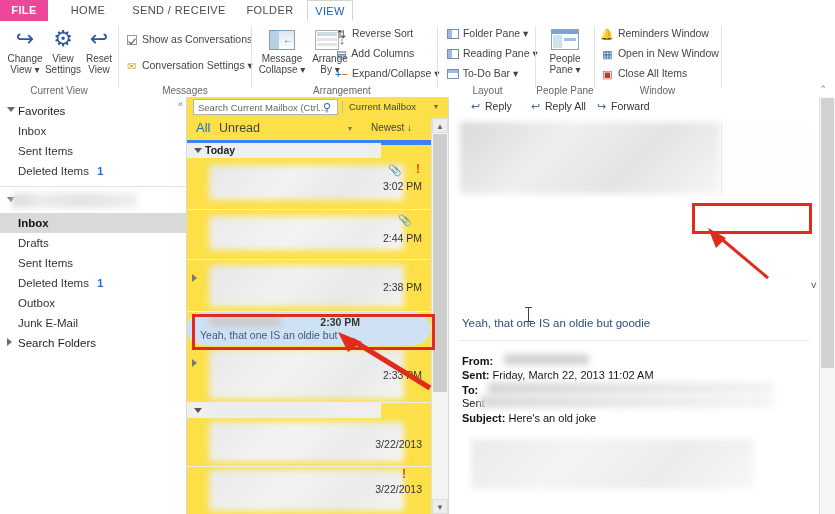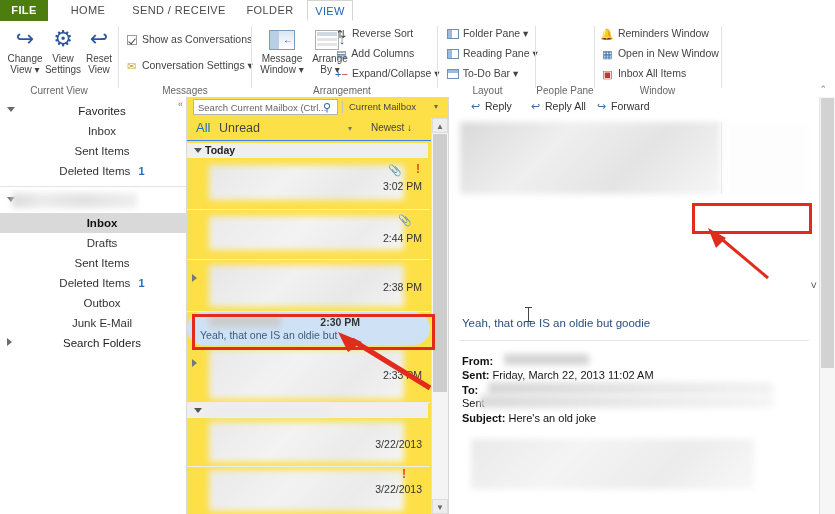--- a/index.html
+++ b/index.html
@@ -7,21 +7,21 @@
     width:835px;height:514px;overflow:hidden;
     font-family:"Liberation Sans", sans-serif;
     font-size:11px;color:#333;background:#fff;
     -webkit-font-smoothing:antialiased;
   }
   .app{position:relative;width:835px;height:514px;overflow:hidden;background:#fff;}
 
   
   .tabbar{position:absolute;left:0;top:0;width:835px;height:21px;background:#fff;border-bottom:1px solid #d4d4d4;}
   .tab{position:absolute;top:0;height:21px;line-height:21px;font-size:11px;color:#4a4a4a;text-align:center;letter-spacing:.4px;}
-  .tab.file{background:#4d7c0f;color:#fff;font-weight:bold;}
+  .tab.file{background:#ec4899;color:#fff;font-weight:bold;}
   .tab.active{color:#1d61b5;background:#fff;border-left:1px solid #d4d4d4;border-right:1px solid #d4d4d4;border-top:1px solid #d4d4d4;border-bottom:1px solid #fff;height:21px;box-sizing:border-box;z-index:3;}
 
   
   .ribbon{position:absolute;left:0;top:21px;width:835px;height:76px;background:#fff;border-bottom:1px solid #d4d4d4;}
   .rgroup{position:absolute;top:0;height:76px;}
   .rgroup .gtitle{position:absolute;bottom:1px;width:100%;text-align:center;font-size:10px;color:#666;}
   .rsep{position:absolute;top:5px;width:1px;height:62px;background:#e2e2e2;}
 
   .bigbtn{position:absolute;top:4px;width:46px;text-align:center;cursor:default;}
   .bigbtn .bglyph{height:28px;line-height:28px;font-size:22px;color:#2b579a;}
@@ -35,43 +35,43 @@
   .ico-box.top:before{left:0;right:0;width:auto;height:3px;bottom:auto;}
 
   .chk{display:inline-block;width:10px;height:10px;border:1px solid #9a9a9a;background:#fff;vertical-align:-1px;position:relative;box-sizing:border-box;}
   .chk:after{content:"";position:absolute;left:2px;top:1px;width:3px;height:6px;border:solid #444;border-width:0 1.5px 1.5px 0;transform:rotate(40deg);}
 
   .collapse-ribbon{position:absolute;right:8px;bottom:3px;font-size:9px;color:#7a7a7a;}
 
   
   .folderpane{position:absolute;left:0;top:97px;width:186px;height:417px;background:#fff;border-right:1px solid #d9d9d9;overflow:hidden;}
   .fp-collapse{position:absolute;right:3px;top:2px;font-size:9px;color:#777;}
-  .fgroup{position:absolute;left:0;width:186px;text-align:center;}
+  .fgroup{position:absolute;left:0;width:186px;}
   .fhead{height:20px;line-height:20px;font-size:11.5px;color:#222;padding-left:18px;position:relative;}
   .fhead .tri{position:absolute;left:7px;top:6px;width:0;height:0;border-left:4px solid transparent;border-right:4px solid transparent;border-top:5px solid #6b6b6b;}
   .fhead .tri.right{border-top:4px solid transparent;border-bottom:4px solid transparent;border-left:5px solid #6b6b6b;border-right:0;top:5px;}
   .fitem{height:20px;line-height:20px;font-size:11.5px;color:#333;padding-left:18px;position:relative;white-space:nowrap;}
   .fitem.sel{background:#d9d9d9;font-weight:bold;color:#111;}
   .fitem .cnt{color:#1f6fc4;font-weight:bold;margin-left:5px;font-size:11px;}
   .fdivider{position:absolute;left:0;width:186px;height:1px;background:#e3e3e3;}
   .blurbar{position:absolute;border-radius:1px;filter:blur(3px);}
 
   
   .listpane{position:absolute;left:187px;top:97px;width:261px;height:417px;background:#fde047;border-right:1px solid #d9d9d9;overflow:hidden;}
   .searchrow{position:absolute;left:0;top:0;width:261px;height:20px;}
   .searchbox{position:absolute;left:6px;top:2px;width:145px;height:16px;border:1px solid #b4b4b4;background:#fff;font-size:9.5px;color:#666;line-height:16px;padding-left:4px;box-sizing:border-box;white-space:nowrap;overflow:hidden;}
   .searchicon{position:absolute;left:136px;top:4px;font-size:11px;color:#2e6bb5;}
   .scopebar{position:absolute;left:155px;top:2px;width:100px;height:16px;font-size:9.5px;color:#444;line-height:16px;}
   .scopebar .bar{position:absolute;left:0;top:2px;width:1px;height:12px;background:#c0c0c0;}
-  .filterrow{position:absolute;left:0;top:21px;width:261px;height:22px;border-bottom:1px solid #3b82f6;}
+  .filterrow{position:absolute;left:0;top:21px;width:261px;height:22px;border-bottom:5px solid #3b82f6;}
   .f-all{position:absolute;left:9px;top:2px;font-size:13px;color:#1f6fc4;}
   .f-unread{position:absolute;left:32px;top:3px;font-size:12.5px;color:#444;}
   .f-caret{position:absolute;left:161px;top:6px;font-size:8px;color:#777;}
   .f-newest{position:absolute;left:184px;top:4px;font-size:10px;color:#444;}
-  .grouphdr{position:absolute;left:0;width:241px;height:15px;background:#efefef;font-size:10.5px;font-weight:bold;color:#222;line-height:15px;padding-left:18px;box-sizing:border-box;}
+  .grouphdr{position:absolute;left:0;width:194px;height:15px;background:#efefef;font-size:10.5px;font-weight:bold;color:#222;line-height:15px;padding-left:18px;box-sizing:border-box;}
   .grouphdr .gtri{position:absolute;left:7px;top:5px;width:0;height:0;border-left:4px solid transparent;border-right:4px solid transparent;border-top:5px solid #555;}
   .mrow{position:absolute;left:0;width:243px;border-bottom:1px solid #ededed;box-sizing:border-box;}
   .mrow .exp{position:absolute;left:5px;top:14px;width:0;height:0;border-top:4px solid transparent;border-bottom:4px solid transparent;border-left:5px solid #777;}
   .mrow .mtime{position:absolute;right:8px;font-size:10.5px;color:#333;}
   .mrow .attach{position:absolute;right:28px;font-size:11px;color:#777;}
   .mrow .bang{position:absolute;right:10px;font-size:12px;color:#e04a1e;font-weight:bold;}
   .mrow.sel{background:#cfe2f5;border-radius:16px;}
   .mrow.sel .subj{position:absolute;left:13px;top:17px;font-size:10.5px;color:#3b5b7d;}
   .mrow.sel .mtime{top:3px;font-weight:bold;}
   .listscroll{position:absolute;right:0;top:21px;width:16px;height:396px;background:#f4f4f4;border-left:1px solid #e0e0e0;}
@@ -151,21 +151,21 @@
 
     <div class="rgroup" style="left:252px;width:185px;">
       <div class="bigbtn" style="left:4px;width:52px;">
         <div class="bglyph" style="font-size:18px;">
           <span style="display:inline-block;width:24px;height:18px;border:1px solid #7c9cbf;background:linear-gradient(#dbe7f3,#fff);position:relative;vertical-align:middle;">
             <span style="position:absolute;left:0;top:0;bottom:0;width:9px;background:#b9cfe6;"></span>
             <span style="position:absolute;right:1px;top:5px;font-size:10px;color:#2b579a;line-height:8px;">←</span>
           </span>
         </div>
         <div class="blabel">Message</div>
-        <div class="blabel">Window ▾</div>
+        <div class="blabel">Collapse ▾</div>
       </div>
       <div class="bigbtn" style="left:55px;width:46px;">
         <div class="bglyph" style="font-size:18px;">
           <span style="display:inline-block;width:22px;height:18px;border:1px solid #adadad;background:#fff;position:relative;vertical-align:middle;">
             <span style="position:absolute;left:1px;right:1px;top:1px;height:4px;background:#cfd9e4;"></span>
             <span style="position:absolute;left:1px;right:1px;top:7px;height:3px;background:#e4e4e4;"></span>
             <span style="position:absolute;left:1px;right:1px;top:12px;height:3px;background:#e4e4e4;"></span>
           </span><span style="font-size:13px;color:#2b579a;vertical-align:middle;">↓</span>
         </div>
         <div class="blabel">Arrange</div>
@@ -198,36 +198,47 @@
       </div>
       <div class="smbtn" style="left:5px;top:44px;">
         <span class="sglyph"><span class="ico-box top"></span></span>
         <span>To-Do Bar ▾</span>
       </div>
       <div class="gtitle">Layout</div>
     </div>
     <div class="rsep" style="left:535px;"></div>
 
     <div class="rgroup" style="left:536px;width:58px;">
+      <div class="bigbtn" style="left:6px;">
+        <div class="bglyph" style="font-size:16px;">
+          <span style="display:inline-block;width:26px;height:19px;border:1px solid #8ba5c0;background:#fff;position:relative;vertical-align:middle;">
+            <span style="position:absolute;left:0;right:0;top:0;height:4px;background:#7ba3cc;"></span>
+            <span style="position:absolute;left:1px;top:5px;width:9px;bottom:1px;background:#cfe0f0;"></span>
+            <span style="position:absolute;left:12px;top:8px;right:2px;height:3px;background:#9fc2e3;"></span>
+          </span>
+        </div>
+        <div class="blabel">People</div>
+        <div class="blabel">Pane ▾</div>
+      </div>
       <div class="gtitle">People Pane</div>
     </div>
     <div class="rsep" style="left:594px;"></div>
 
     <div class="rgroup" style="left:595px;width:125px;">
       <div class="smbtn" style="left:5px;top:4px;">
         <span class="sglyph" style="color:#d9a441;">🔔</span>
         <span>Reminders Window</span>
       </div>
       <div class="smbtn" style="left:5px;top:24px;">
         <span class="sglyph" style="color:#3b6ea5;">▦</span>
         <span>Open in New Window</span>
       </div>
       <div class="smbtn" style="left:5px;top:44px;">
         <span class="sglyph" style="color:#c0392b;">▣</span>
-        <span>Inbox All Items</span>
+        <span>Close All Items</span>
       </div>
       <div class="gtitle">Window</div>
     </div>
     <div class="rsep" style="left:721px;"></div>
 
     <div class="collapse-ribbon">⌃</div>
   </div>
 
   <div class="folderpane">
     <div class="fp-collapse">«</div>

